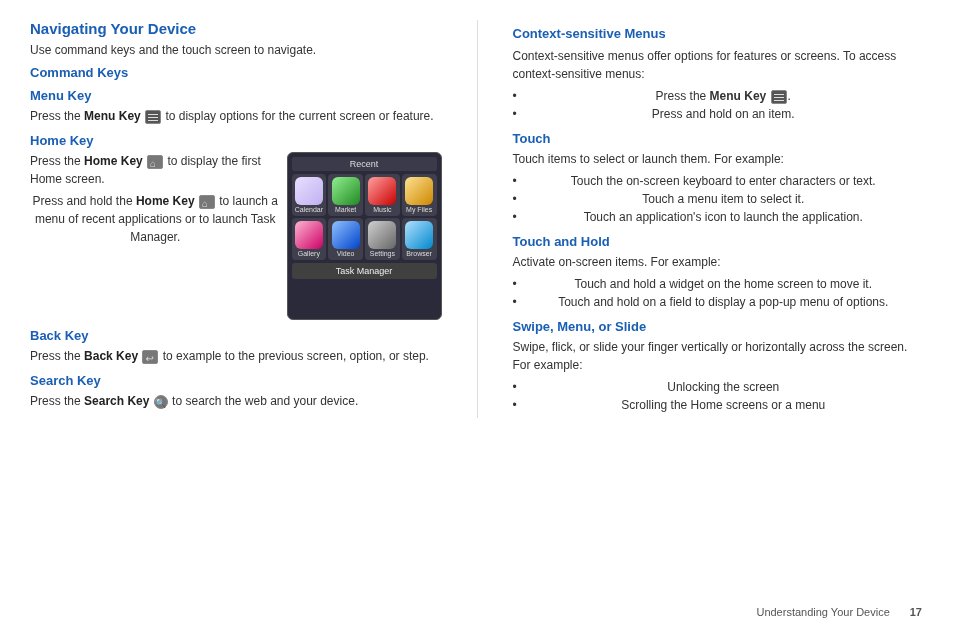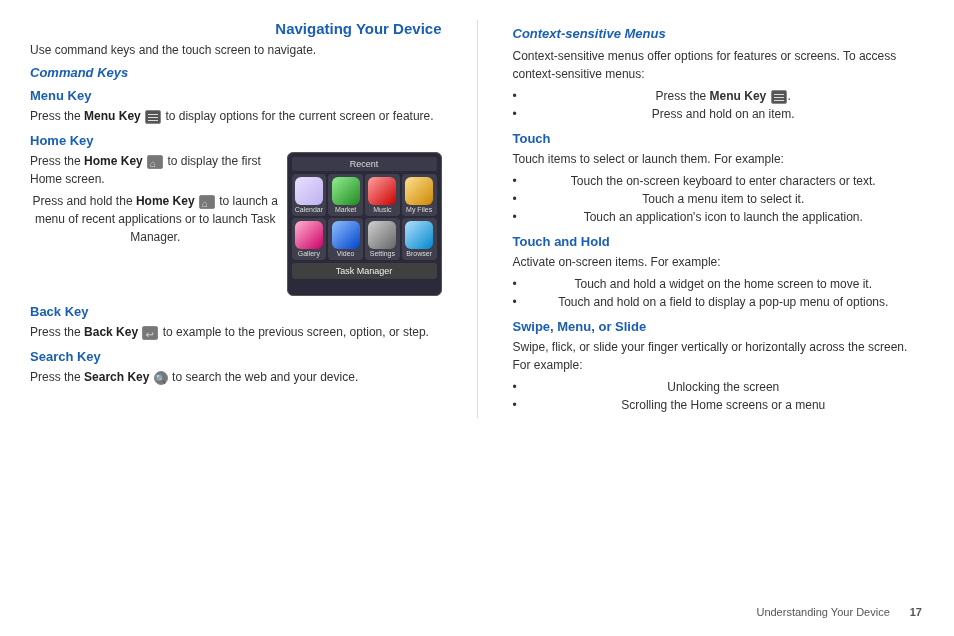--- a/index.html
+++ b/index.html
@@ -22,32 +22,30 @@
     }
     .right-col {
       flex: 1;
       min-width: 0;
     }
     .page-title {
       font-size: 15px;
       font-weight: bold;
       color: #1a5fb4;
       margin-bottom: 4px;
-      text-align: right;
     }
     .page-subtitle {
       font-size: 12px;
       color: #333;
       margin-bottom: 10px;
     }
     .section-heading {
       font-size: 13px;
       font-weight: bold;
       color: #1a5fb4;
-      font-style: italic;
       margin-bottom: 6px;
       margin-top: 6px;
     }
     .subsection-heading {
       font-size: 13px;
       font-weight: bold;
       color: #1a5fb4;
       margin-top: 8px;
       margin-bottom: 4px;
     }
@@ -82,21 +80,21 @@
     .home-key-section {
       display: flex;
       gap: 6px;
       align-items: flex-start;
     }
     .home-key-text {
       flex: 1;
     }
     .phone-screenshot {
       width: 155px;
-      height: 144px;
+      height: 168px;
       background: #2a2a3a;
       border-radius: 6px;
       border: 1px solid #555;
       overflow: hidden;
       flex-shrink: 0;
       position: relative;
     }
     .phone-screenshot-inner {
       padding: 4px;
     }

